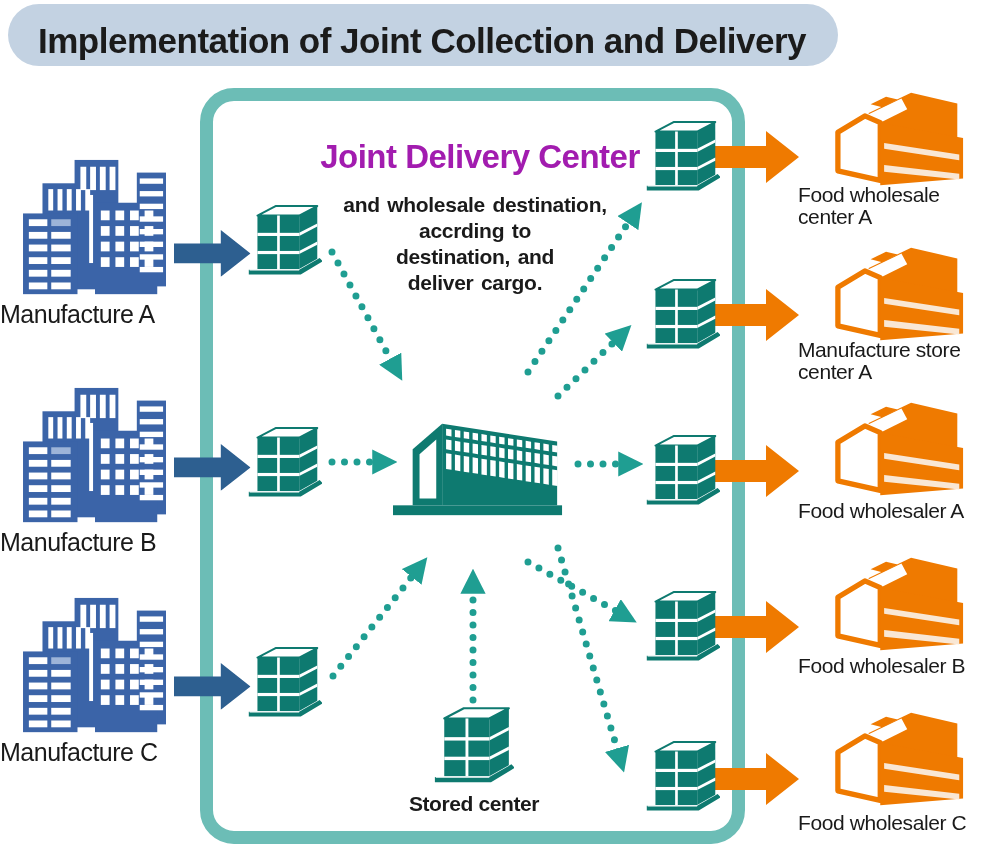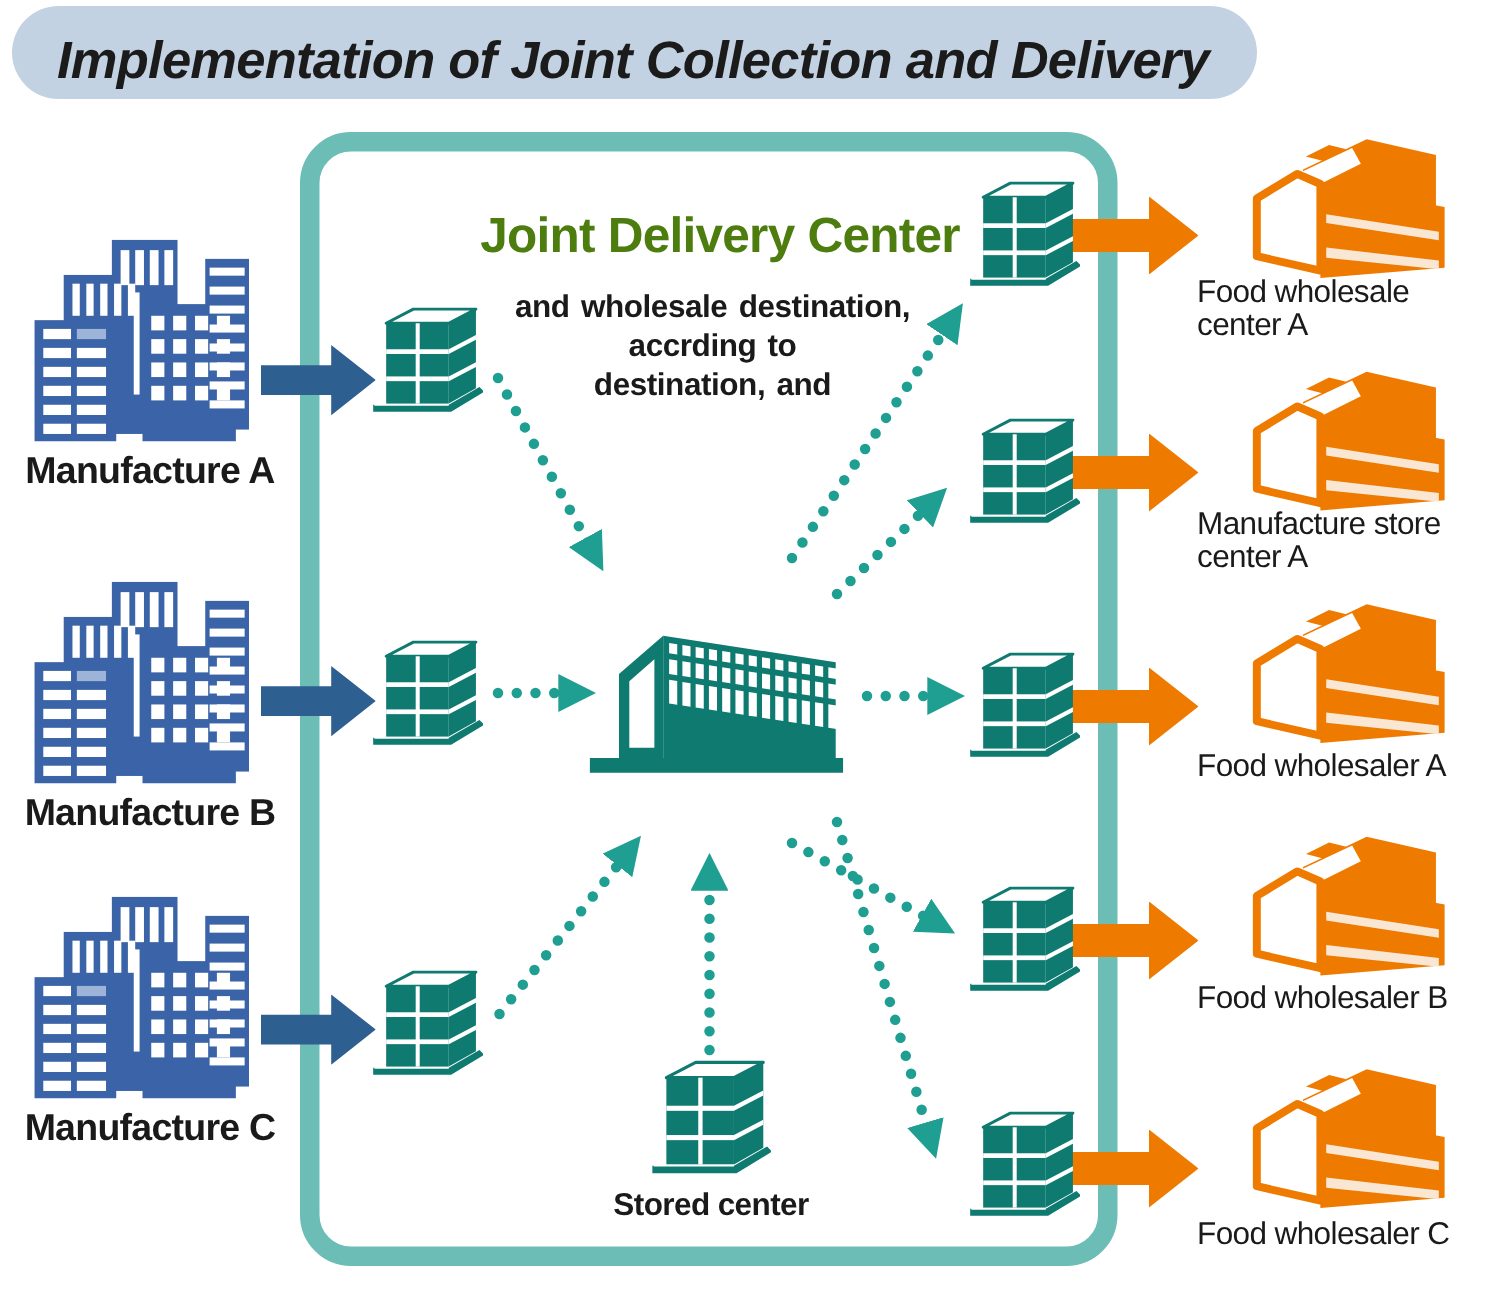--- a/index.html
+++ b/index.html
@@ -3,37 +3,37 @@
 <meta charset="utf-8">
 <style>
   html,body{margin:0;padding:0;background:#fff;}
   body{width:1000px;height:860px;position:relative;overflow:hidden;
        font-family:"Liberation Sans","DejaVu Sans",sans-serif;}
   .stage{position:absolute;inset:0;width:1000px;height:860px;}
 
   .title-bar{position:absolute;left:8px;top:4px;width:830px;height:62px;
     background:#c3d2e2;border-radius:31px;display:flex;align-items:center;}
   .title-bar h1{margin:12px 0 0 30px;font-size:35px;font-weight:bold;color:#1b1b1b;
-    letter-spacing:-0.5px;white-space:nowrap;font-style:italic;}
+    letter-spacing:-0.5px;white-space:nowrap;}
 
   .frame{position:absolute;left:200px;top:88px;width:545px;height:756px;
     border:13px solid #6cbdb6;border-radius:34px;box-sizing:border-box;background:transparent;}
 
   .jdc-heading{position:absolute;left:310px;top:138px;width:340px;text-align:center;
-    font-size:33px;font-weight:bold;color:#4d7c0f;letter-spacing:-0.5px;}
+    font-size:33px;font-weight:bold;color:#a21caf;letter-spacing:-0.5px;}
 
   .jdc-desc{position:absolute;left:300px;top:192px;width:350px;text-align:center;
     font-size:21px;line-height:26px;font-weight:bold;color:#1a1a1a;
     letter-spacing:-0.3px;word-spacing:2px;}
   .jdc-desc span{display:block;}
 
   .manu{position:absolute;left:0;width:200px;}
   .manu .icon-wrap{position:absolute;left:10px;top:0;}
-  .manu .label{position:absolute;left:0;top:142px;width:200px;text-align:center;
-    font-size:25px;font-weight:bold;color:#1a1a1a;letter-spacing:-0.5px;white-space:nowrap;}
+  .manu .label{position:absolute;left:0;top:142px;width:200px;text-align:left;
+    font-size:25px;font-weight:normal;color:#1a1a1a;letter-spacing:-0.5px;white-space:nowrap;}
 
   .dest{position:absolute;left:796px;width:204px;}
   .dest .icon-wrap{position:absolute;left:34px;top:0;}
   .dest .label{position:absolute;left:2px;top:96px;width:200px;text-align:left;
     font-size:21px;line-height:22px;font-weight:normal;color:#1a1a1a;letter-spacing:-0.4px;}
 
   .pallet{position:absolute;width:74px;height:79px;}
   .center-building{position:absolute;left:393px;top:416px;width:172px;height:102px;}
   .stored-pallet{position:absolute;left:434px;top:704px;width:80px;height:85px;}
   .stored-label{position:absolute;left:374px;top:792px;width:200px;text-align:center;
@@ -229,20 +229,21 @@
       <use href="#blockarrow" x="0" y="0" width="85" height="52" transform="translate(714,601)"></use>
       <use href="#blockarrow" x="0" y="0" width="85" height="52" transform="translate(714,753)"></use>
     </g>
   </svg>
 
   <div class="jdc-heading">Joint Delivery Center</div>
   <div class="jdc-desc">
     <span>and wholesale destination,</span>
     <span>accrding to</span>
     <span>destination, and</span>
+    <span>deliver cargo.</span>
   </div>
 
   <div class="manu" style="top:158px">
     <div class="icon-wrap"><svg width="170" height="142" viewBox="0 0 152 146">
           <use href="#city"></use>
         </svg></div>
     <div class="label">Manufacture A</div>
   </div>
   <div class="manu" style="top:386px">
     <div class="icon-wrap"><svg width="170" height="142" viewBox="0 0 152 146">

